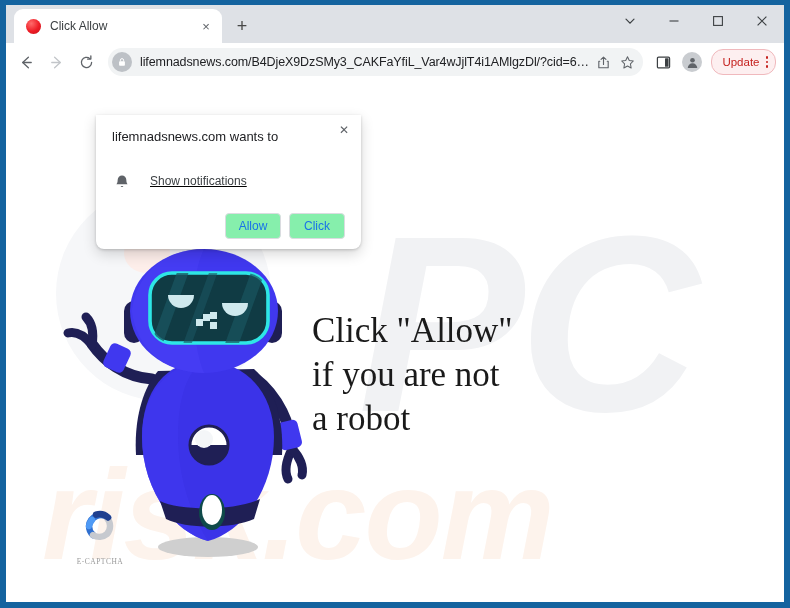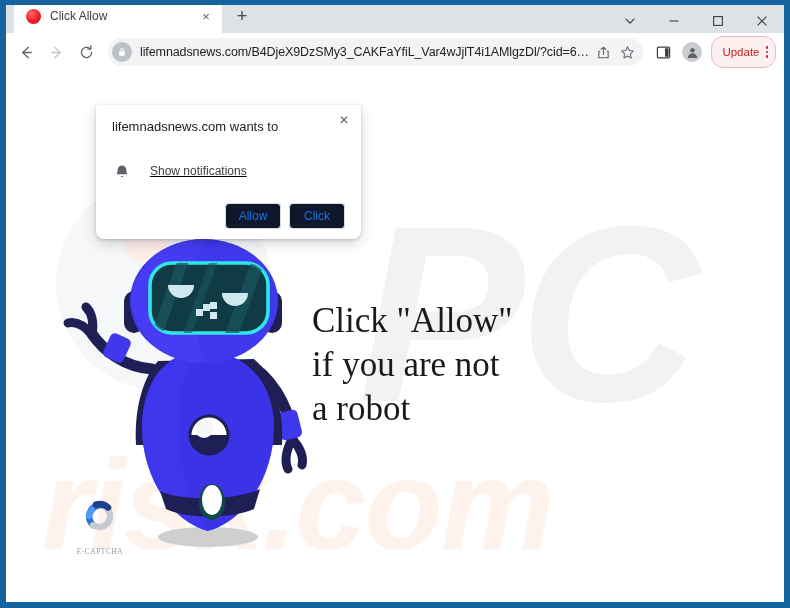--- a/index.html
+++ b/index.html
@@ -20,21 +20,21 @@
   #browser-window {
     position: relative;
     width: 100%; height: 100%;
     background: #ffffff;
     overflow: hidden;
   }
 
   
   #tab-strip {
     position: relative;
-    height: 28px;
+    height: 38px;
     background: #dee1e6;
     display: flex;
     align-items: flex-end;
   }
   #tab-active {
     position: relative;
     margin-left: 8px;
     width: 208px; height: 34px;
     background: #ffffff;
     border-radius: 9px 9px 0 0;
@@ -118,21 +118,21 @@
     display: flex; align-items: center; justify-content: center;
     flex: 0 0 auto;
   }
   #profile-avatar {
     width: 20px; height: 20px; border-radius: 50%;
     background: #c9ccd0;
     display: flex; align-items: center; justify-content: center;
     flex: 0 0 auto; margin: 0 3px;
   }
   #update-pill {
-    height: 32px;
+    height: 26px;
     border: 1px solid #f0b9bd;
     border-radius: 12px;
     background: #fdeff0;
     display: flex; align-items: center;
     padding: 0 4px 0 10px; gap: 3px;
     flex: 0 0 auto; margin-left: 4px;
   }
   #update-label { font-size: 11.5px; color: #c5221f; }
   #update-dots { display: flex; flex-direction: column; gap: 2px; padding: 0 3px; }
   #update-dots i { width: 2.5px; height: 2.5px; border-radius: 50%; background: #c5221f; display: block; }
@@ -212,21 +212,21 @@
   #notif-title {
     font-size: 13px; color: #202124;
     margin-bottom: 28px; line-height: 1.3;
   }
   #notif-perm-row { display: flex; gap: 21px; padding-left: 3px; text-decoration: underline; }
   #notif-perm-text { font-size: 12px; color: #3c4043; }
   #notif-actions { display: flex; justify-content: flex-end; gap: 8px; margin-top: 20px; }
   .notif-btn {
     min-width: 56px; height: 26px;
     border: 1px solid #dadce0; border-radius: 4px;
-    background: #0f172a;
+    background: #86efac;
     font-size: 12px; color: #1a73e8;
     display: flex; align-items: center; justify-content: center;
     padding: 1px 12px;
   }
 </style>
 </head>
 <body>
 
 <div id="window-frame">
   <div id="browser-window">

